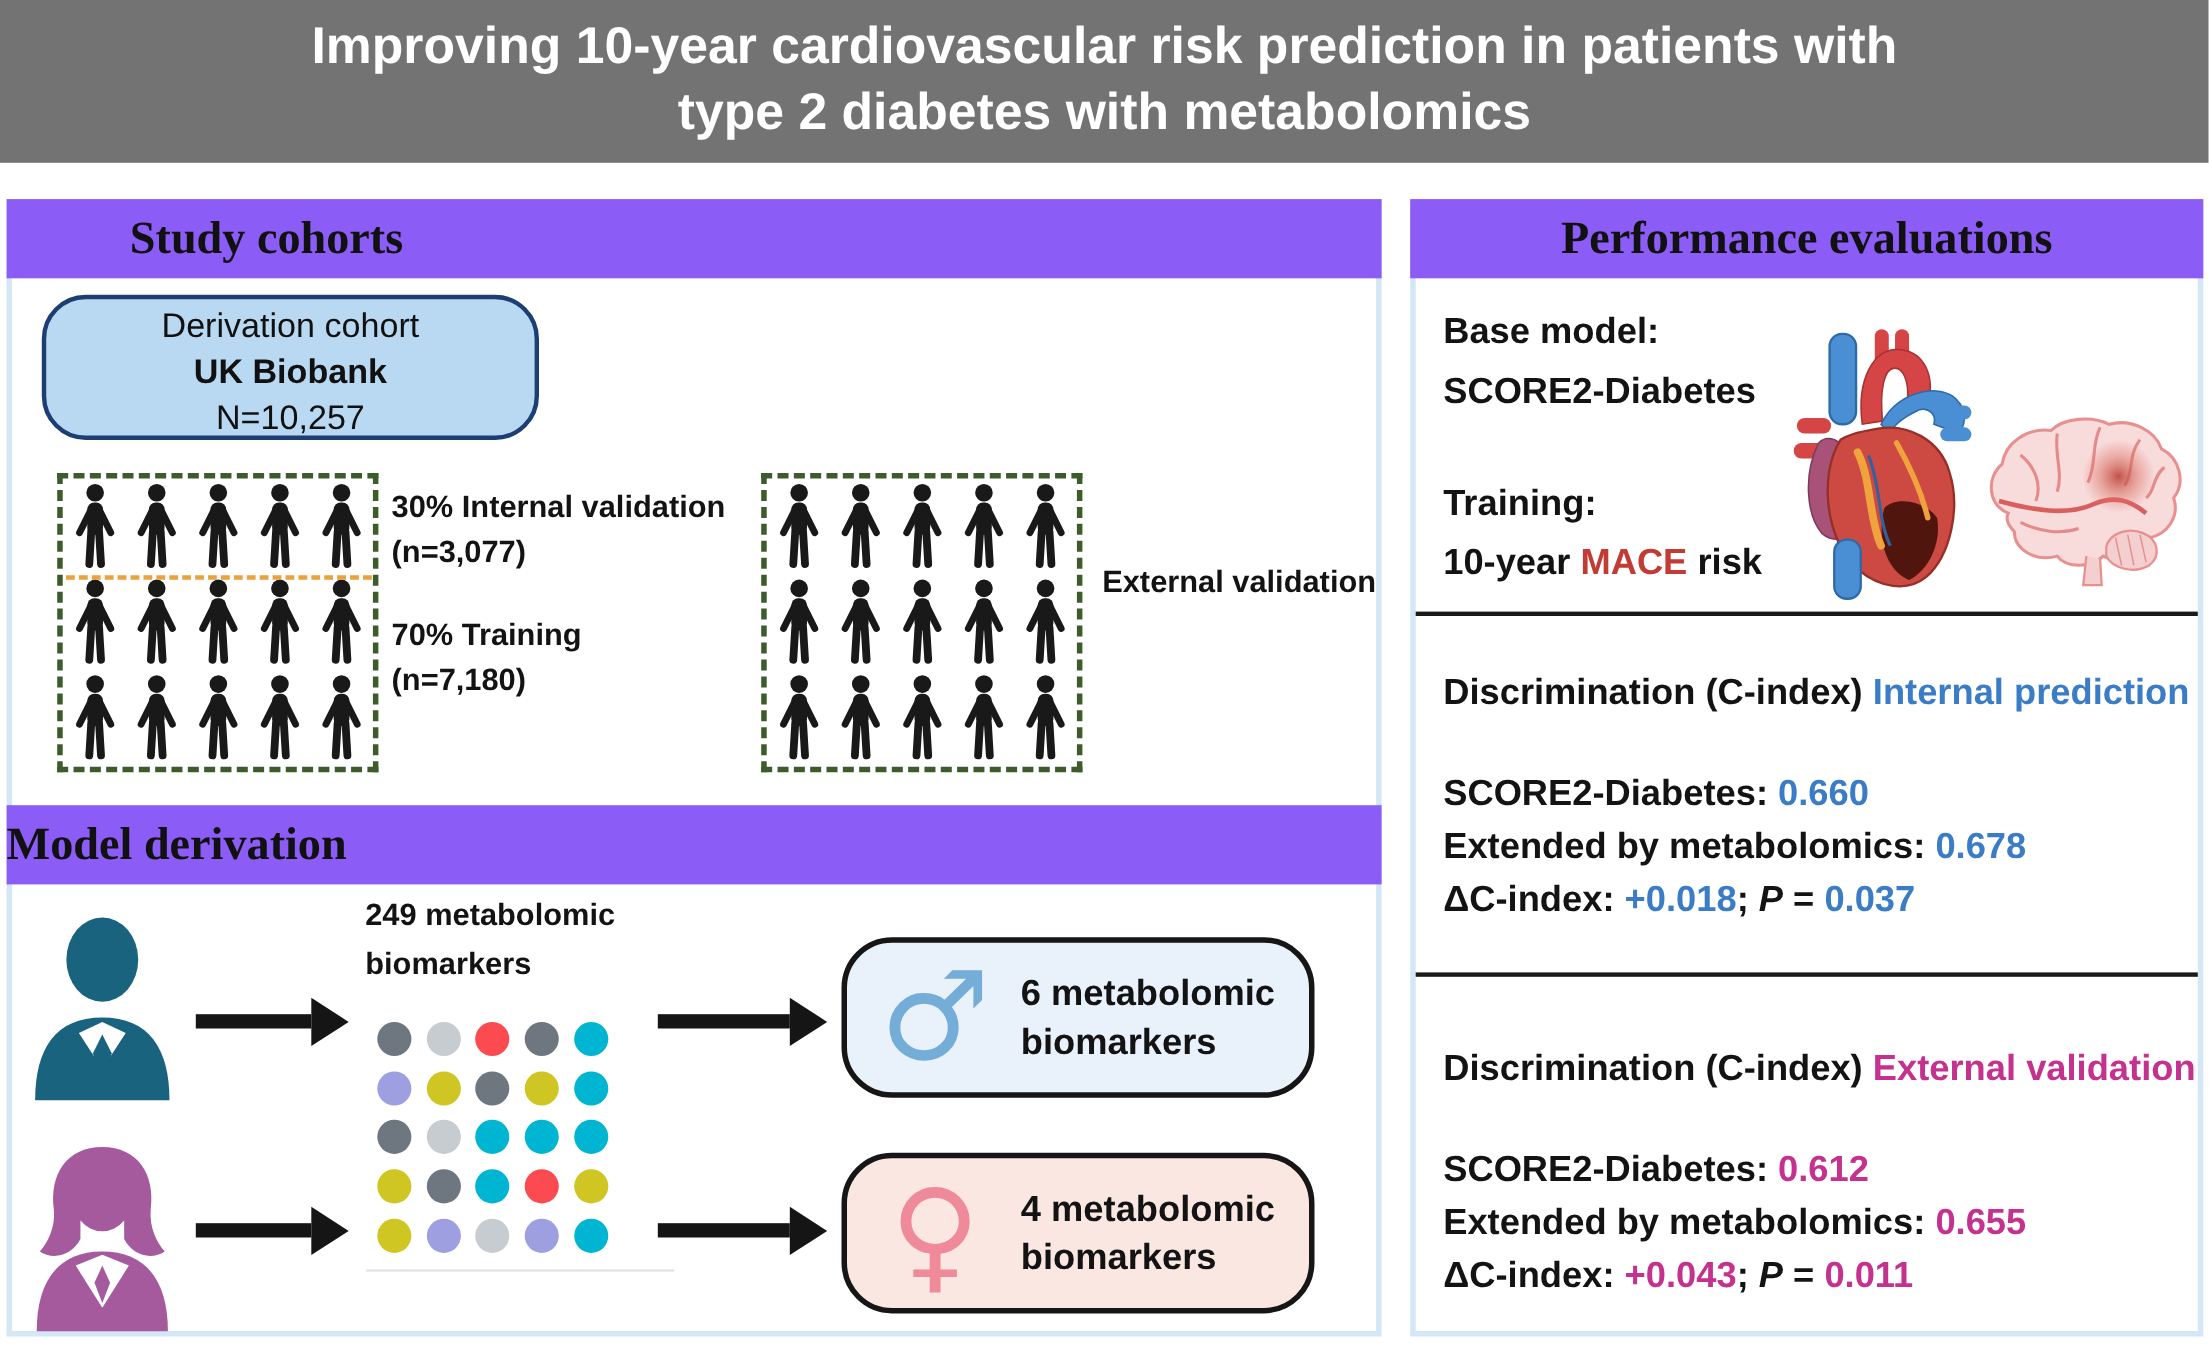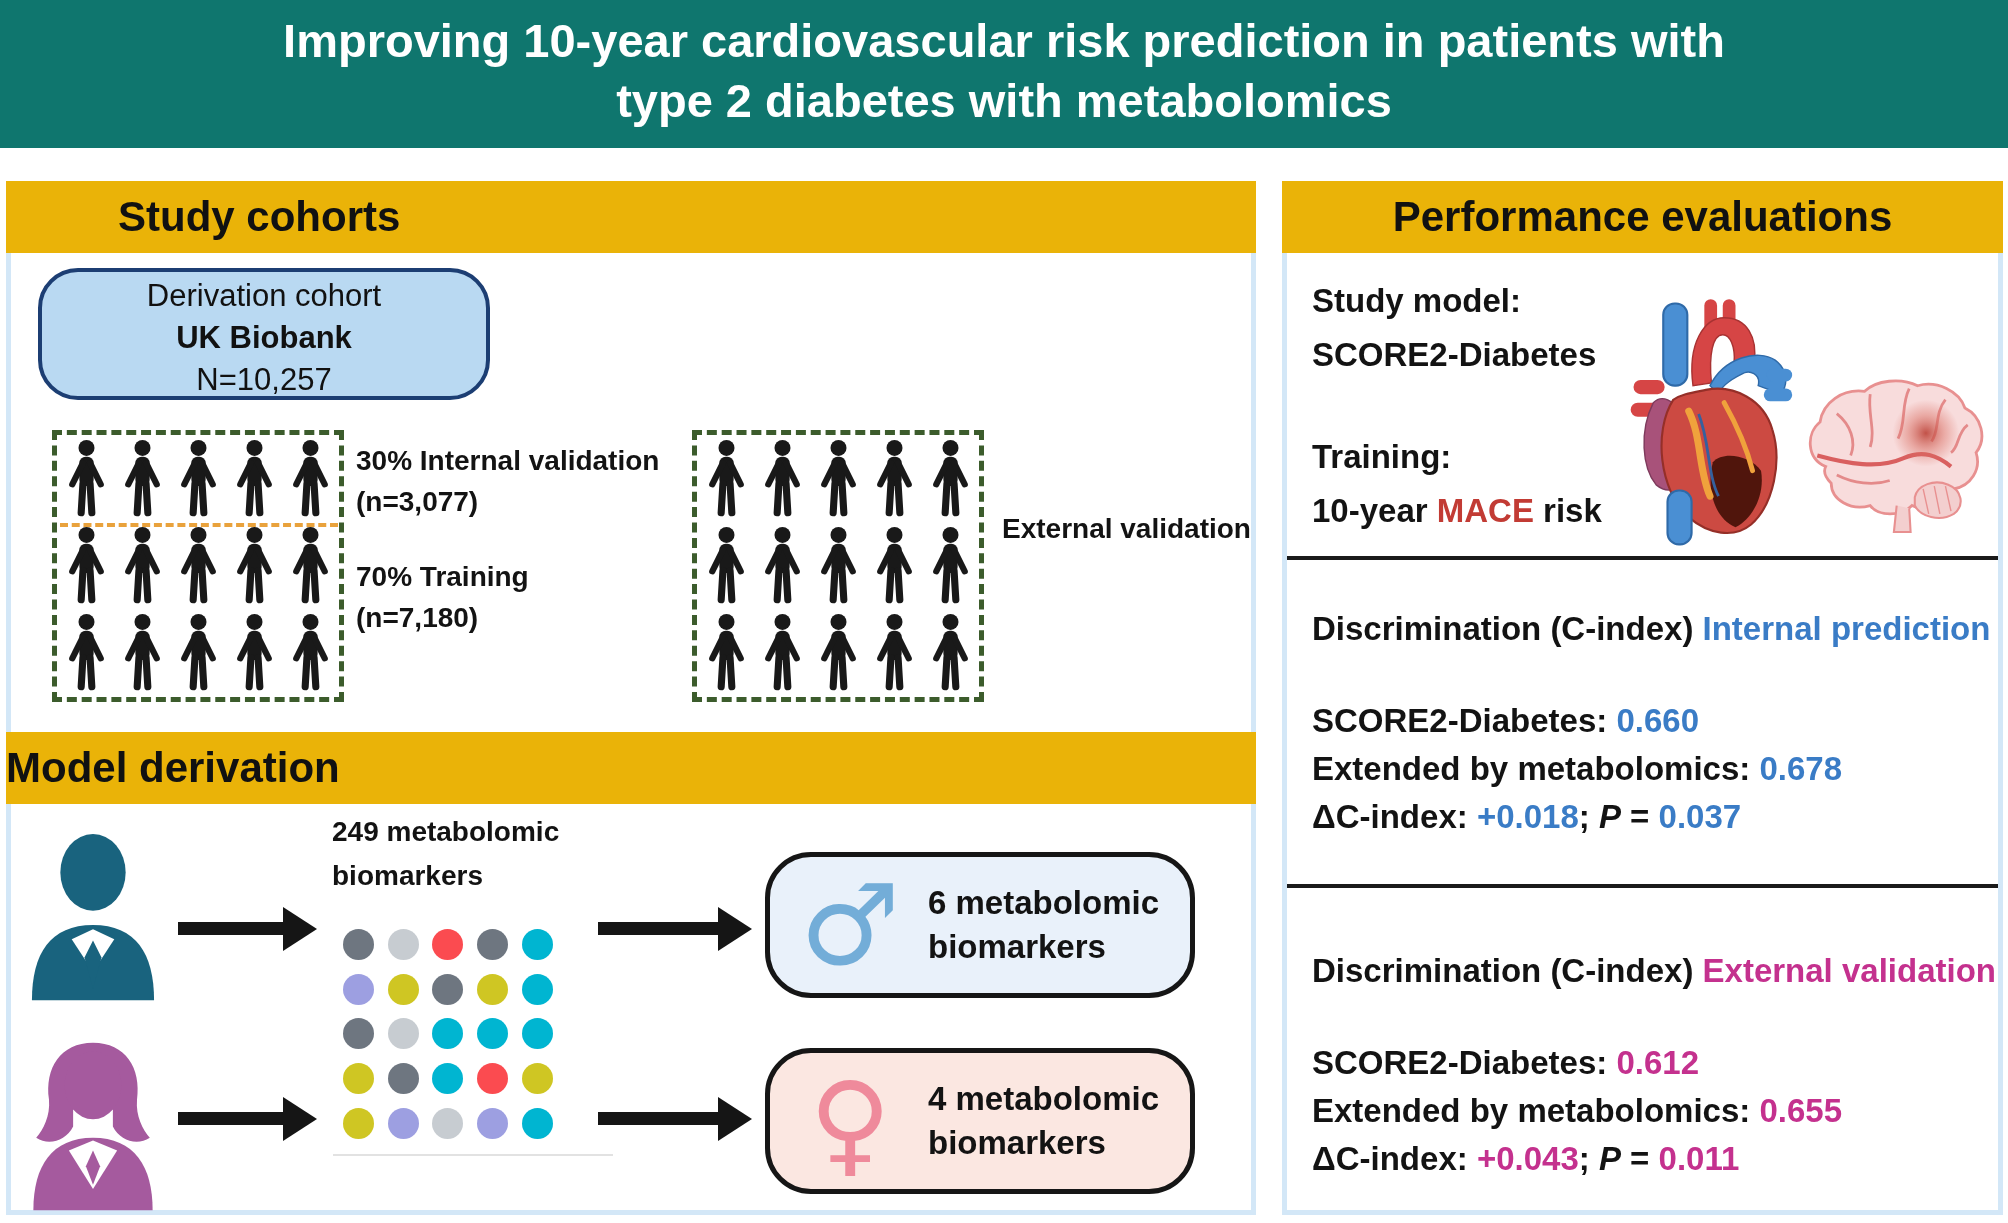--- a/index.html
+++ b/index.html
@@ -3,30 +3,30 @@
 <meta charset="utf-8">
 <style>
   html,body{margin:0;padding:0;background:#ffffff;}
   #canvas{
     position:relative;width:2008px;height:1223px;background:#ffffff;
     font-family:"Liberation Sans",sans-serif;color:#141414;overflow:hidden;
   }
   .abs{position:absolute;}
 
   
-  #title-bar{left:0;top:0;width:2008px;height:148px;background:#0f766e;text-align:center;}
+  #title-bar{left:0;top:0;width:2008px;height:148px;background:#737373;text-align:center;}
   .title-line{width:100%;color:#ffffff;font-weight:bold;font-size:47px;line-height:60px;}
   #title-line1{margin-top:11px;}
 
   
   .panel{background:#ffffff;border:5px solid #d3e7f7;box-sizing:border-box;}
   #left-panel{left:6px;top:181px;width:1250px;height:1034px;}
   #right-panel{left:1282px;top:181px;width:721px;height:1034px;}
 
-  .band{background:#eab308;height:72px;}
+  .band{background:#8b5cf6;height:72px;font-family:Liberation Serif, serif;}
   .band-label{font-size:42px;font-weight:bold;line-height:72px;color:#111;white-space:nowrap;}
 
   
   .cohort-box{width:452px;height:132px;border-radius:40px;box-sizing:border-box;text-align:center;
               font-size:31px;line-height:42px;padding-top:3px;color:#111;}
   #derivation-box{left:38px;top:268px;background:#b9d9f2;border:4px solid #1c3e73;}
   #validation-box{left:653px;top:268px;background:#d5a9cb;border:4px solid #2e2960;}
   .cohort-name{font-weight:bold;}
 
   
@@ -322,21 +322,21 @@
   <div class="abs sex-symbol" id="female-symbol">♀</div>
   <div class="abs result-text" id="female-box-text">
     <div>4 metabolomic</div>
     <div>biomarkers</div>
   </div>
 
   <div class="abs band" id="perf-band">
     <div class="band-label">Performance evaluations</div>
   </div>
 
-  <div class="abs perf-text" id="base-model-label">Study model:</div>
+  <div class="abs perf-text" id="base-model-label">Base model:</div>
   <div class="abs perf-text" id="base-model-value">SCORE2-Diabetes</div>
   <div class="abs perf-text" id="outcomes-label">Training:</div>
   <div class="abs perf-text" id="outcome-line"><span>10-year </span><span class="mace">MACE</span><span> risk</span></div>
 
   <svg class="abs" id="heart-illustration" viewBox="0 0 120 180">
     <rect x="27" y="6" width="17" height="58" rx="8" fill="#4a8fd3" stroke="#2f6aa8" stroke-width="1.5"></rect>
     <rect x="6" y="60" width="22" height="10" rx="5" fill="#d64545"></rect>
     <rect x="4" y="76" width="20" height="10" rx="5" fill="#d64545"></rect>
     <rect x="56" y="3" width="9" height="24" rx="4.5" fill="#d64545"></rect>
     <rect x="69" y="3" width="9" height="24" rx="4.5" fill="#d64545"></rect>

